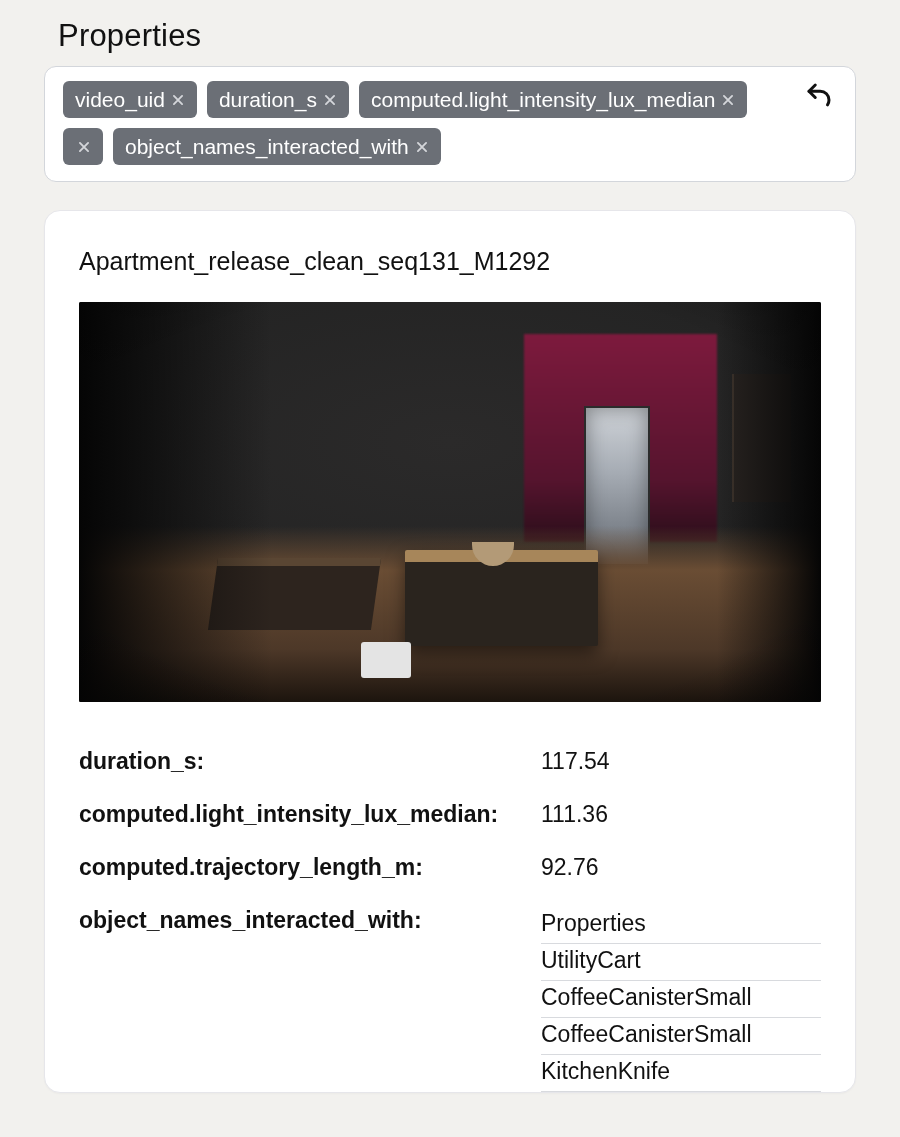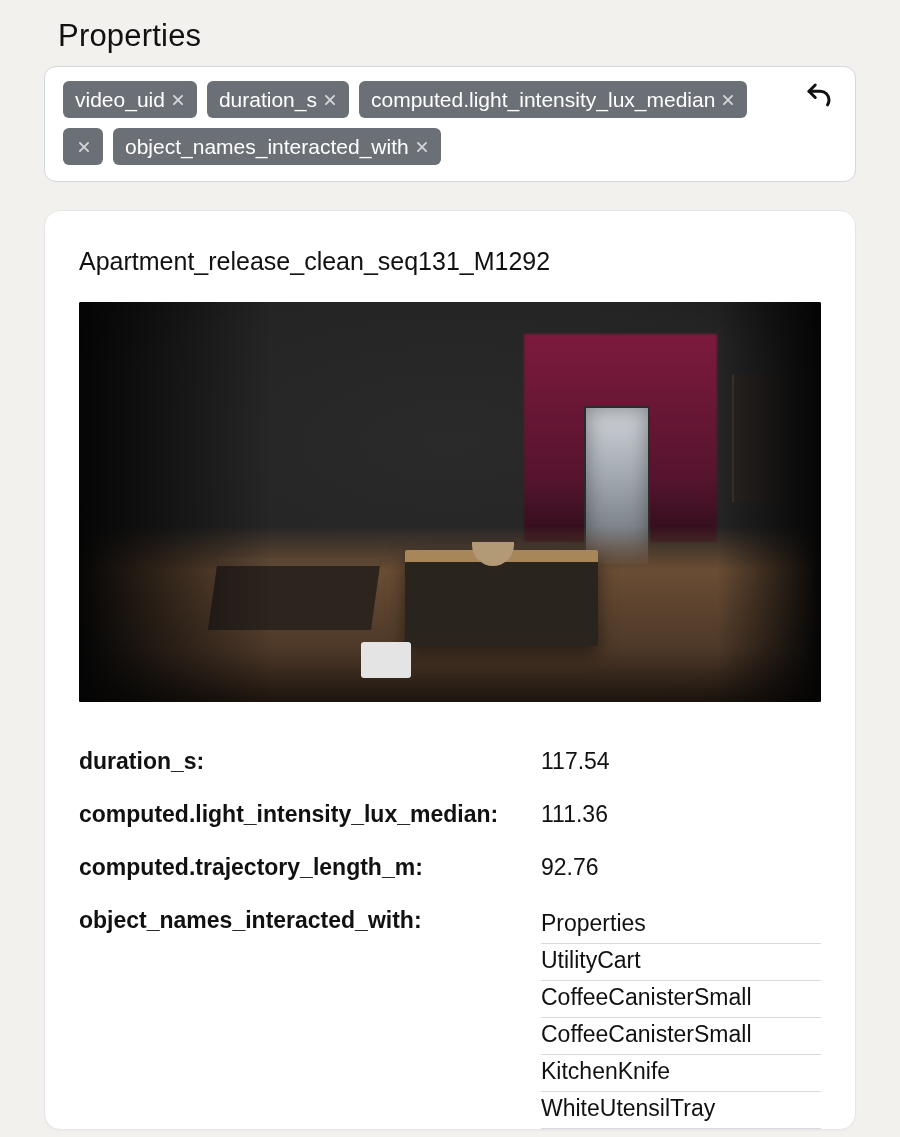--- a/index.html
+++ b/index.html
@@ -255,18 +255,17 @@
       <div class="v">92.76</div>
 
       <div class="k">object_names_interacted_with:</div>
       <div class="v objlist">
 
       <div class="item">Properties</div>
           <div class="item">UtilityCart</div>
           <div class="item">CoffeeCanisterSmall</div>
           <div class="item">CoffeeCanisterSmall</div>
           <div class="item">KitchenKnife</div>
-          <div class="item">WhiteUtensilTray</div>
         </div>
     </div>
   </div>
 
 </div>
 
 </body></html>

